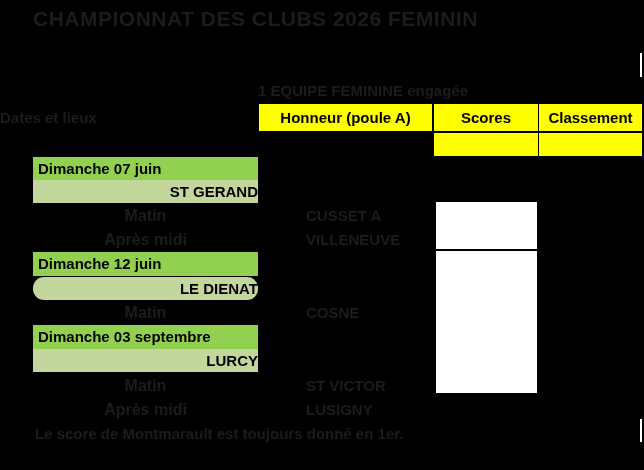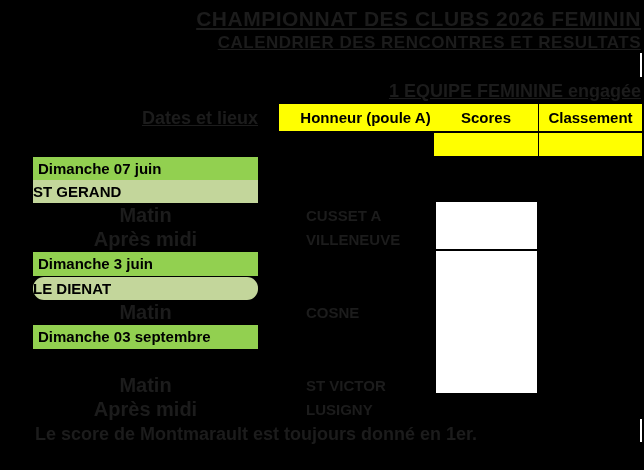--- a/index.html
+++ b/index.html
@@ -6,72 +6,72 @@
   #screen{
     position:relative;
     width:644px;height:470px;
     background:#000;
     overflow:hidden;
     font-family:"Liberation Sans", sans-serif;
     font-weight:bold;
   }
   .abs{position:absolute;box-sizing:border-box;white-space:nowrap;}
   .faint{color:#1c1c1c;}            
-  .center{text-align:right;text-decoration:underline;}
+  .center{text-align:left;}
   .title{font-size:21px;letter-spacing:0.5px;}
   .subtitle{font-size:17px;letter-spacing:0.5px;}
-  .note{font-size:18px;}
+  .note{font-size:15px;}
   .hdr-cell{
     background:#FFFF00;color:#000;
     font-size:15px;text-align:center;
   }
   .date-cell{
     background:#92D050;color:#000;
     font-size:15px;padding-left:5px;
   }
   .venue-cell{
     background:#C3D69B;color:#000;
-    font-size:15px;text-align:left;
+    font-size:15px;text-align:right;
   }
-  .period{font-size:20px;text-align:center;}
+  .period{font-size:16px;text-align:center;}
   .opponent{font-size:15px;text-align:left;margin-left:44px;}
   .score-cell{background:#FFFFFF;}
   .tick{background:#FFFFFF;}
 </style>
 </head>
 <body>
 
 <div id="screen">
 
   <div class="abs faint title center" style="left:33px;top:6px;width:608px;height:26px;line-height:26px;">CHAMPIONNAT DES CLUBS 2026 FEMININ</div>
-  <div class="abs faint subtitle center" style="left:33px;top:33px;width:608px;height:20px;line-height:20px;">CALENDRIER DES RENCONTRES ET RESULTATS</div>
   <div class="abs faint note center" style="left:258px;top:82px;width:383px;height:18px;line-height:18px;">1 EQUIPE FEMININE engagée</div>
 
   <div class="abs faint note center" style="left:0px;top:107px;width:258px;height:22px;line-height:22px;">Dates et lieux</div>
 
-  <div class="abs hdr-cell" style="left:259px;top:104px;width:173px;height:27px;line-height:27px;margin-left:20px;">Honneur (poule A)</div>
+  <div class="abs hdr-cell" style="left:259px;top:104px;width:173px;height:27px;line-height:27px;">Honneur (poule A)</div>
   <div class="abs hdr-cell" style="left:434px;top:104px;width:104px;height:27px;line-height:27px;">Scores</div>
   <div class="abs hdr-cell" style="left:539px;top:104px;width:103px;height:27px;line-height:27px;">Classement</div>
 
   <div class="abs hdr-cell" style="left:434px;top:133px;width:104px;height:23px;"></div>
   <div class="abs hdr-cell" style="left:539px;top:133px;width:103px;height:23px;"></div>
 
   <div class="abs date-cell" style="left:33px;top:157px;width:225px;height:23px;line-height:23px;">Dimanche 07 juin</div>
   <div class="abs venue-cell" style="left:33px;top:180px;width:225px;height:23px;line-height:23px;">ST GERAND</div>
   <div class="abs faint period" style="left:33px;top:204px;width:225px;height:23px;line-height:23px;">Matin</div>
   <div class="abs faint opponent" style="left:262px;top:204px;width:170px;height:23px;line-height:23px;">CUSSET A</div>
   <div class="abs faint period" style="left:33px;top:228px;width:225px;height:23px;line-height:23px;">Après midi</div>
   <div class="abs faint opponent" style="left:262px;top:228px;width:170px;height:23px;line-height:23px;">VILLENEUVE</div>
 
-  <div class="abs date-cell" style="left:33px;top:252px;width:225px;height:24px;line-height:24px;">Dimanche 3 juin</div>
+  <div class="abs date-cell" style="left:33px;top:252px;width:225px;height:24px;line-height:24px;">Dimanche 12 juin</div>
   <div class="abs venue-cell" style="left:33px;top:277px;width:225px;height:23px;line-height:23px;border-radius:11px;">LE DIENAT</div>
   <div class="abs faint period" style="left:33px;top:301px;width:225px;height:23px;line-height:23px;">Matin</div>
   <div class="abs faint opponent" style="left:262px;top:301px;width:170px;height:23px;line-height:23px;">COSNE</div>
 
   <div class="abs date-cell" style="left:33px;top:325px;width:225px;height:24px;line-height:24px;">Dimanche 03 septembre</div>
+  <div class="abs venue-cell" style="left:33px;top:349px;width:225px;height:23px;line-height:23px;">LURCY</div>
   <div class="abs faint period" style="left:33px;top:374px;width:225px;height:23px;line-height:23px;">Matin</div>
   <div class="abs faint opponent" style="left:262px;top:374px;width:170px;height:23px;line-height:23px;">ST VICTOR</div>
   <div class="abs faint period" style="left:33px;top:398px;width:225px;height:23px;line-height:23px;">Après midi</div>
   <div class="abs faint opponent" style="left:262px;top:398px;width:170px;height:23px;line-height:23px;">LUSIGNY</div>
 
   <div class="abs score-cell" style="left:436px;top:202px;width:101px;height:47px;"></div>
   <div class="abs score-cell" style="left:436px;top:251px;width:101px;height:142px;"></div>
 
   <div class="abs faint note" style="left:35px;top:424px;width:560px;height:20px;line-height:20px;">Le score de Montmarault est toujours donné en 1er.</div>
 

